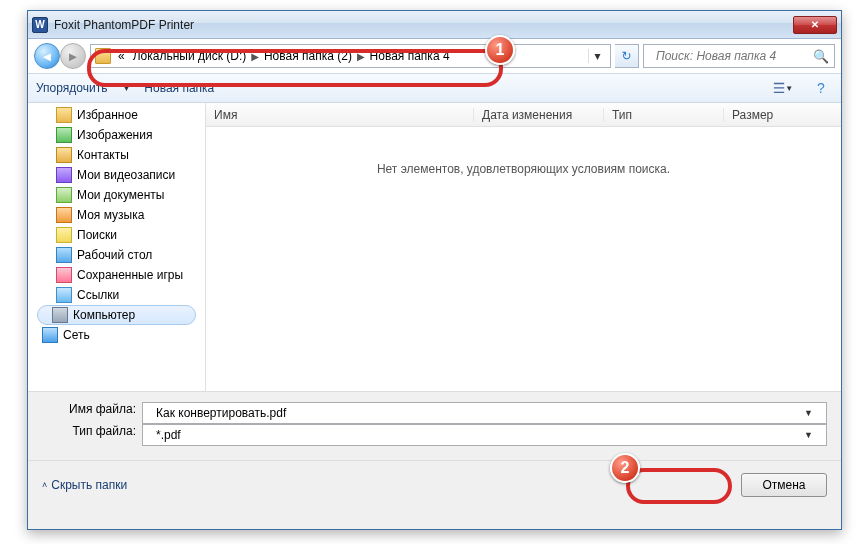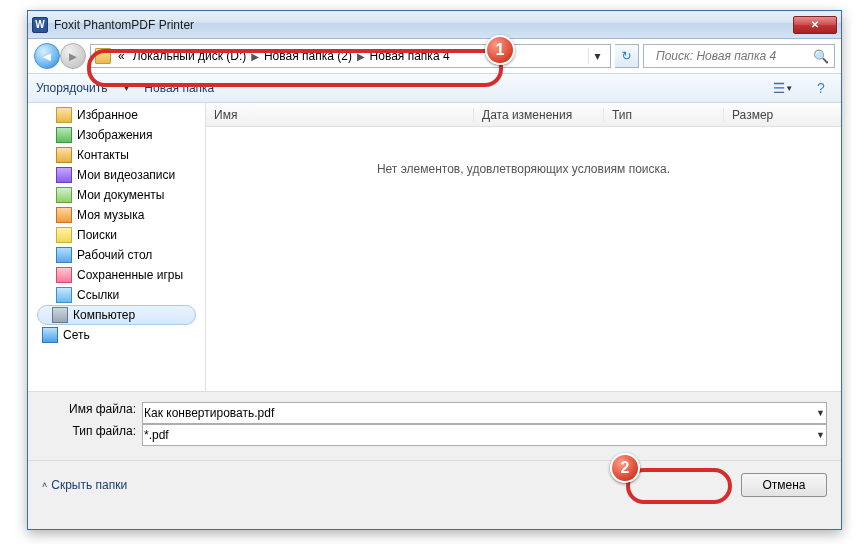--- a/index.html
+++ b/index.html
@@ -49,21 +49,21 @@
   .ic-links { background: linear-gradient(#c8e8ff,#6cb8f0); border: 1px solid #3e8fcf; }
   .ic-computer { background: linear-gradient(#d0d8e0,#98a6b8); border: 1px solid #6a7a8e; }
   .ic-network { background: linear-gradient(#b8e0ff,#4ca0e8); border: 1px solid #2a7bc0; }
   .listpane { flex: 1; display: flex; flex-direction: column; }
   .listhdr { height: 24px; background: linear-gradient(#fdfdfd,#f1f1f1); border-bottom: 1px solid #e0e0e0; display: flex; align-items: center; }
   .lh-col { padding: 0 8px; border-right: 1px solid #e6e6e6; color: #444; cursor: pointer; }
   .empty { flex: 1; display: flex; justify-content: center; padding-top: 35px; color: #555; }
   .formzone { padding: 10px 14px 6px; background: #f0f0f0; border-top: 1px solid #dcdcdc; }
   .frow { display: flex; align-items: flex-start; }
   .flabel { width: 100px; text-align: right; padding-right: 6px; color: #000; }
-  .finput { flex: 1; height: 22px; border: 1px solid #abadb3; background: #fff; padding: 0 1px; display: flex; align-items: center; justify-content: space-between; cursor: text; }
+  .finput { flex: 1; height: 22px; border: 1px solid #abadb3; background: #fff; padding: 0 13px; display: flex; align-items: center; justify-content: space-between; cursor: text; }
   .finput.select { cursor: pointer; }
   .drop-tri { font-size: 9px; color: #333; }
   .sep { height: 1px; background: #dcdcdc; margin: 8px 0; }
   .btnrow { display: flex; align-items: center; justify-content: flex-end; gap: 10px; padding: 4px 14px 10px; background: #f0f0f0; position: relative; }
   .hide-folders { position: absolute; left: 14px; display: flex; align-items: center; gap: 4px; color: #1a3e72; cursor: pointer; }
   .hide-tri { font-size: 9px; }
   .dlgbtn { min-width: 86px; height: 24px; border: 1px solid #8f8f8f; background: linear-gradient(#f7f7f7,#e3e3e3); border-radius: 3px; cursor: pointer; display: flex; align-items: center; justify-content: center; }
   .dlgbtn.primary { border: 1px solid #3c7fb1; background: linear-gradient(to bottom,#eaf6fd 0%,#c4e5f6 49%,#a7d9f2 50%,#bce4f9 100%); box-shadow: inset 0 0 0 1px #e8f6fe; }
   .btn-hl { position: absolute; right: 109px; bottom: 3px; width: 106px; height: 36px; border: 4px solid #d82c2c; border-radius: 18px; pointer-events: none; z-index: 10; }
   .callout2 { position: absolute; right: 201px; bottom: 24px; width: 30px; height: 30px; border-radius: 50%; background: radial-gradient(circle at 35% 30%,#ff9a86,#d8402a 70%,#a82312); border: 2px solid #fff; box-shadow: 0 1px 3px rgba(0,0,0,.5); color: #fff; display: flex; align-items: center; justify-content: center; font-size: 16px; font-weight: bold; z-index: 11; }

